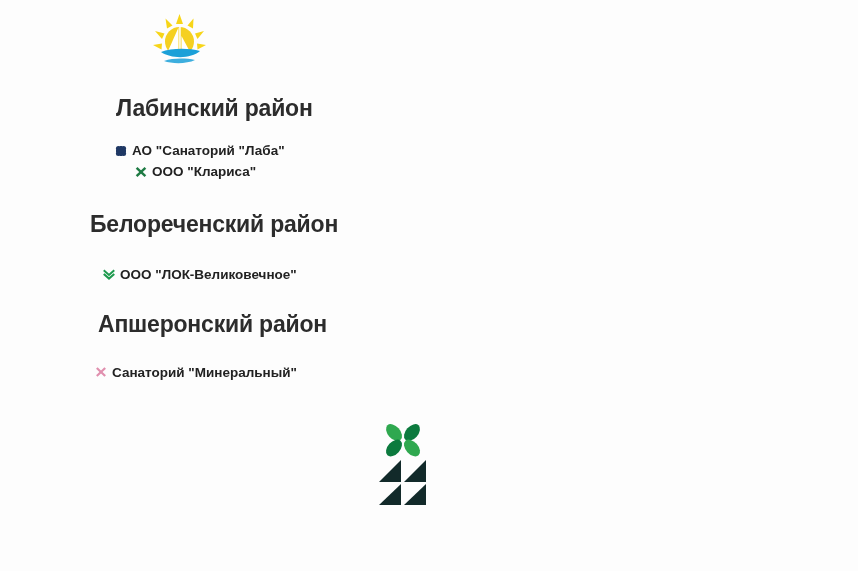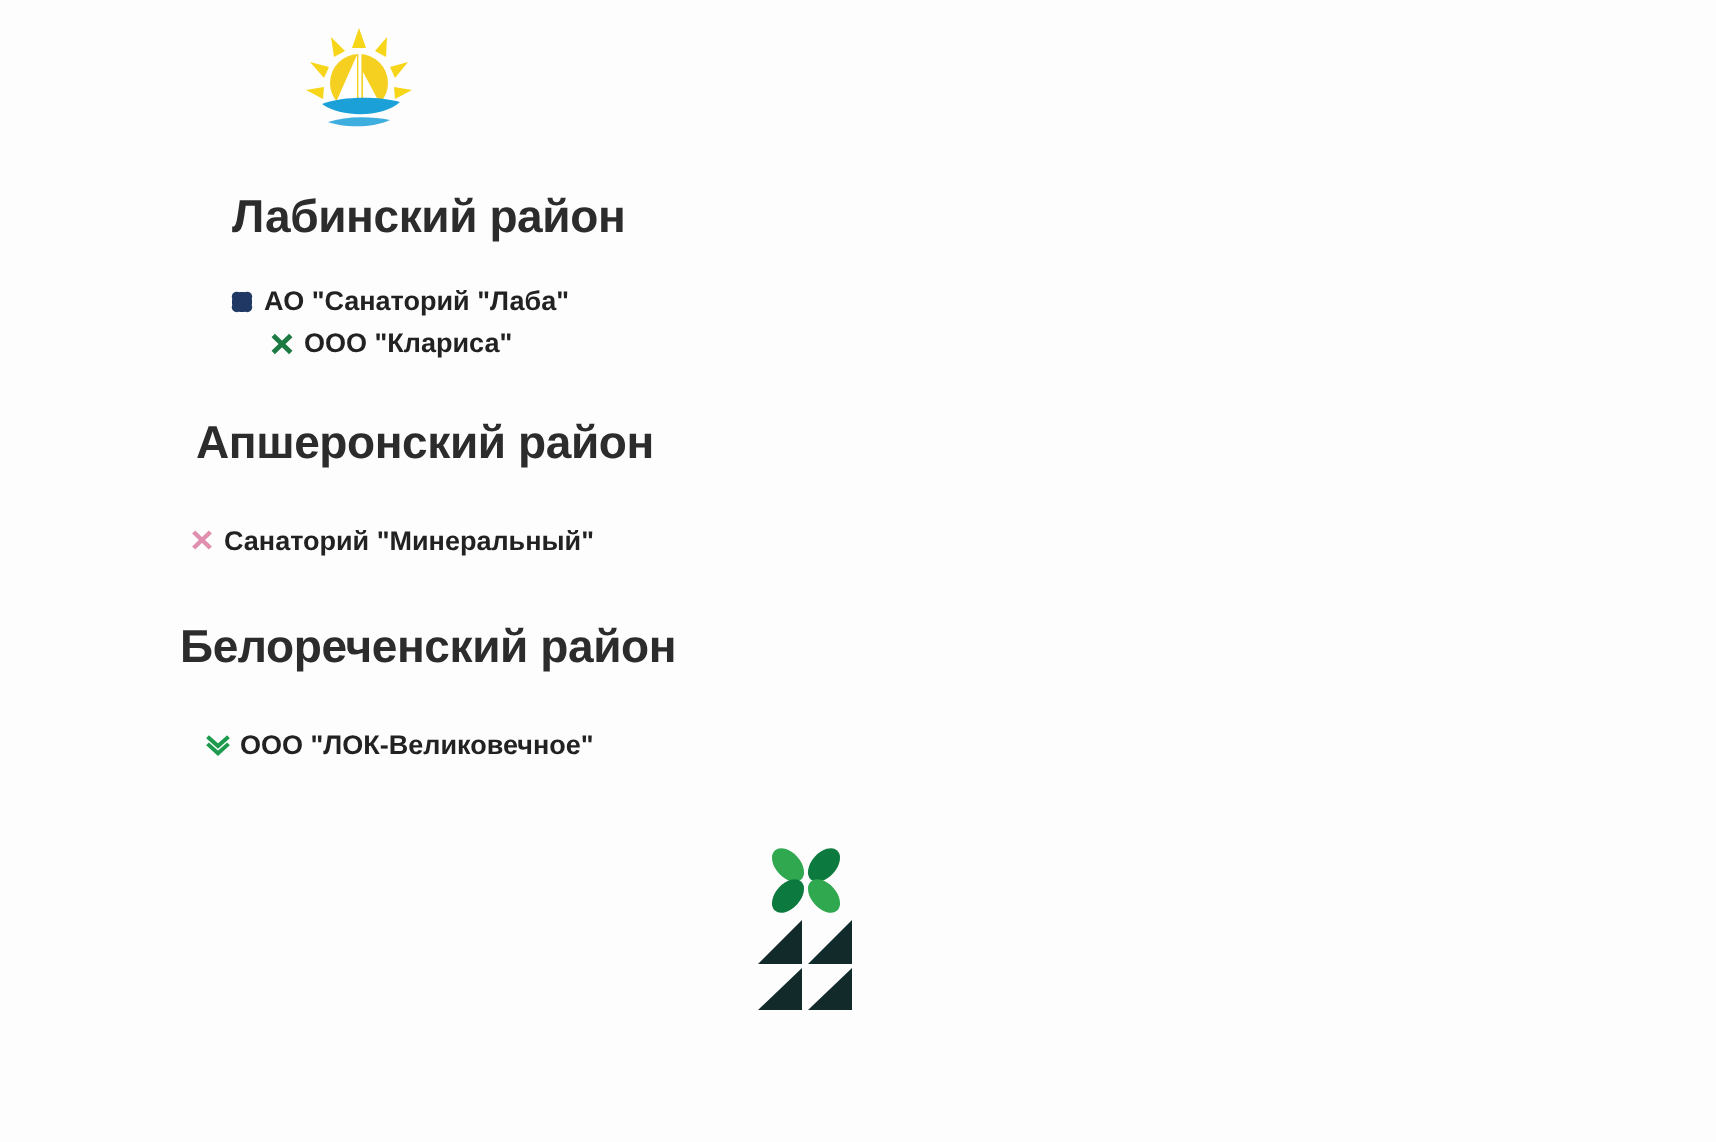--- a/index.html
+++ b/index.html
@@ -166,50 +166,50 @@
                 <line x1="1.6" y1="1.8" x2="10.4" y2="10.2"></line>
                 <line x1="10.4" y1="1.8" x2="1.6" y2="10.2"></line>
               </g>
             </svg>
           </span>
           <span>ООО "Клариса"</span>
         </li>
       </ul>
     </div>
 
+    <div class="section sec-3">
+      <h2 class="section-title">Белореченский район</h2>
+      <ul class="item-list">
+        <li class="item it-4">
+          <span class="bullet">
+            <svg width="12" height="12" viewBox="0 0 12 12" xmlns="http://www.w3.org/2000/svg" aria-hidden="true">
+              <g fill="none" stroke="#1e9a4e" stroke-width="2" stroke-linecap="square" stroke-linejoin="miter">
+                <polyline points="1.5,3 6,7 10.5,3"></polyline>
+                <polyline points="1.5,6.6 6,10.6 10.5,6.6"></polyline>
+              </g>
+            </svg>
+          </span>
+          <span>ООО "ЛОК-Великовечное"</span>
+        </li>
+      </ul>
+    </div>
+
     <div class="section sec-2">
       <h2 class="section-title">Апшеронский район</h2>
       <ul class="item-list">
         <li class="item it-3">
           <span class="bullet">
             <svg width="12" height="12" viewBox="0 0 12 12" xmlns="http://www.w3.org/2000/svg" aria-hidden="true">
               <g stroke="#e08fae" stroke-width="2.2" stroke-linecap="butt">
                 <line x1="1.8" y1="2.0" x2="10.2" y2="10.0"></line>
                 <line x1="10.2" y1="2.0" x2="1.8" y2="10.0"></line>
               </g>
             </svg>
           </span>
           <span>Санаторий "Минеральный"</span>
-        </li>
-      </ul>
-    </div>
-
-    <div class="section sec-3">
-      <h2 class="section-title">Белореченский район</h2>
-      <ul class="item-list">
-        <li class="item it-4">
-          <span class="bullet">
-            <svg width="12" height="12" viewBox="0 0 12 12" xmlns="http://www.w3.org/2000/svg" aria-hidden="true">
-              <g fill="none" stroke="#1e9a4e" stroke-width="2" stroke-linecap="square" stroke-linejoin="miter">
-                <polyline points="1.5,3 6,7 10.5,3"></polyline>
-                <polyline points="1.5,6.6 6,10.6 10.5,6.6"></polyline>
-              </g>
-            </svg>
-          </span>
-          <span>ООО "ЛОК-Великовечное"</span>
         </li>
       </ul>
     </div>
 
   </div>
 
   <div class="bottom-logo">
     <svg viewBox="0 0 56 84" xmlns="http://www.w3.org/2000/svg" aria-hidden="true">
       <g>
         <ellipse cx="19" cy="11.5" rx="6.2" ry="9.8" fill="#2fa84f" transform="rotate(-42 19 11.5)"></ellipse>

